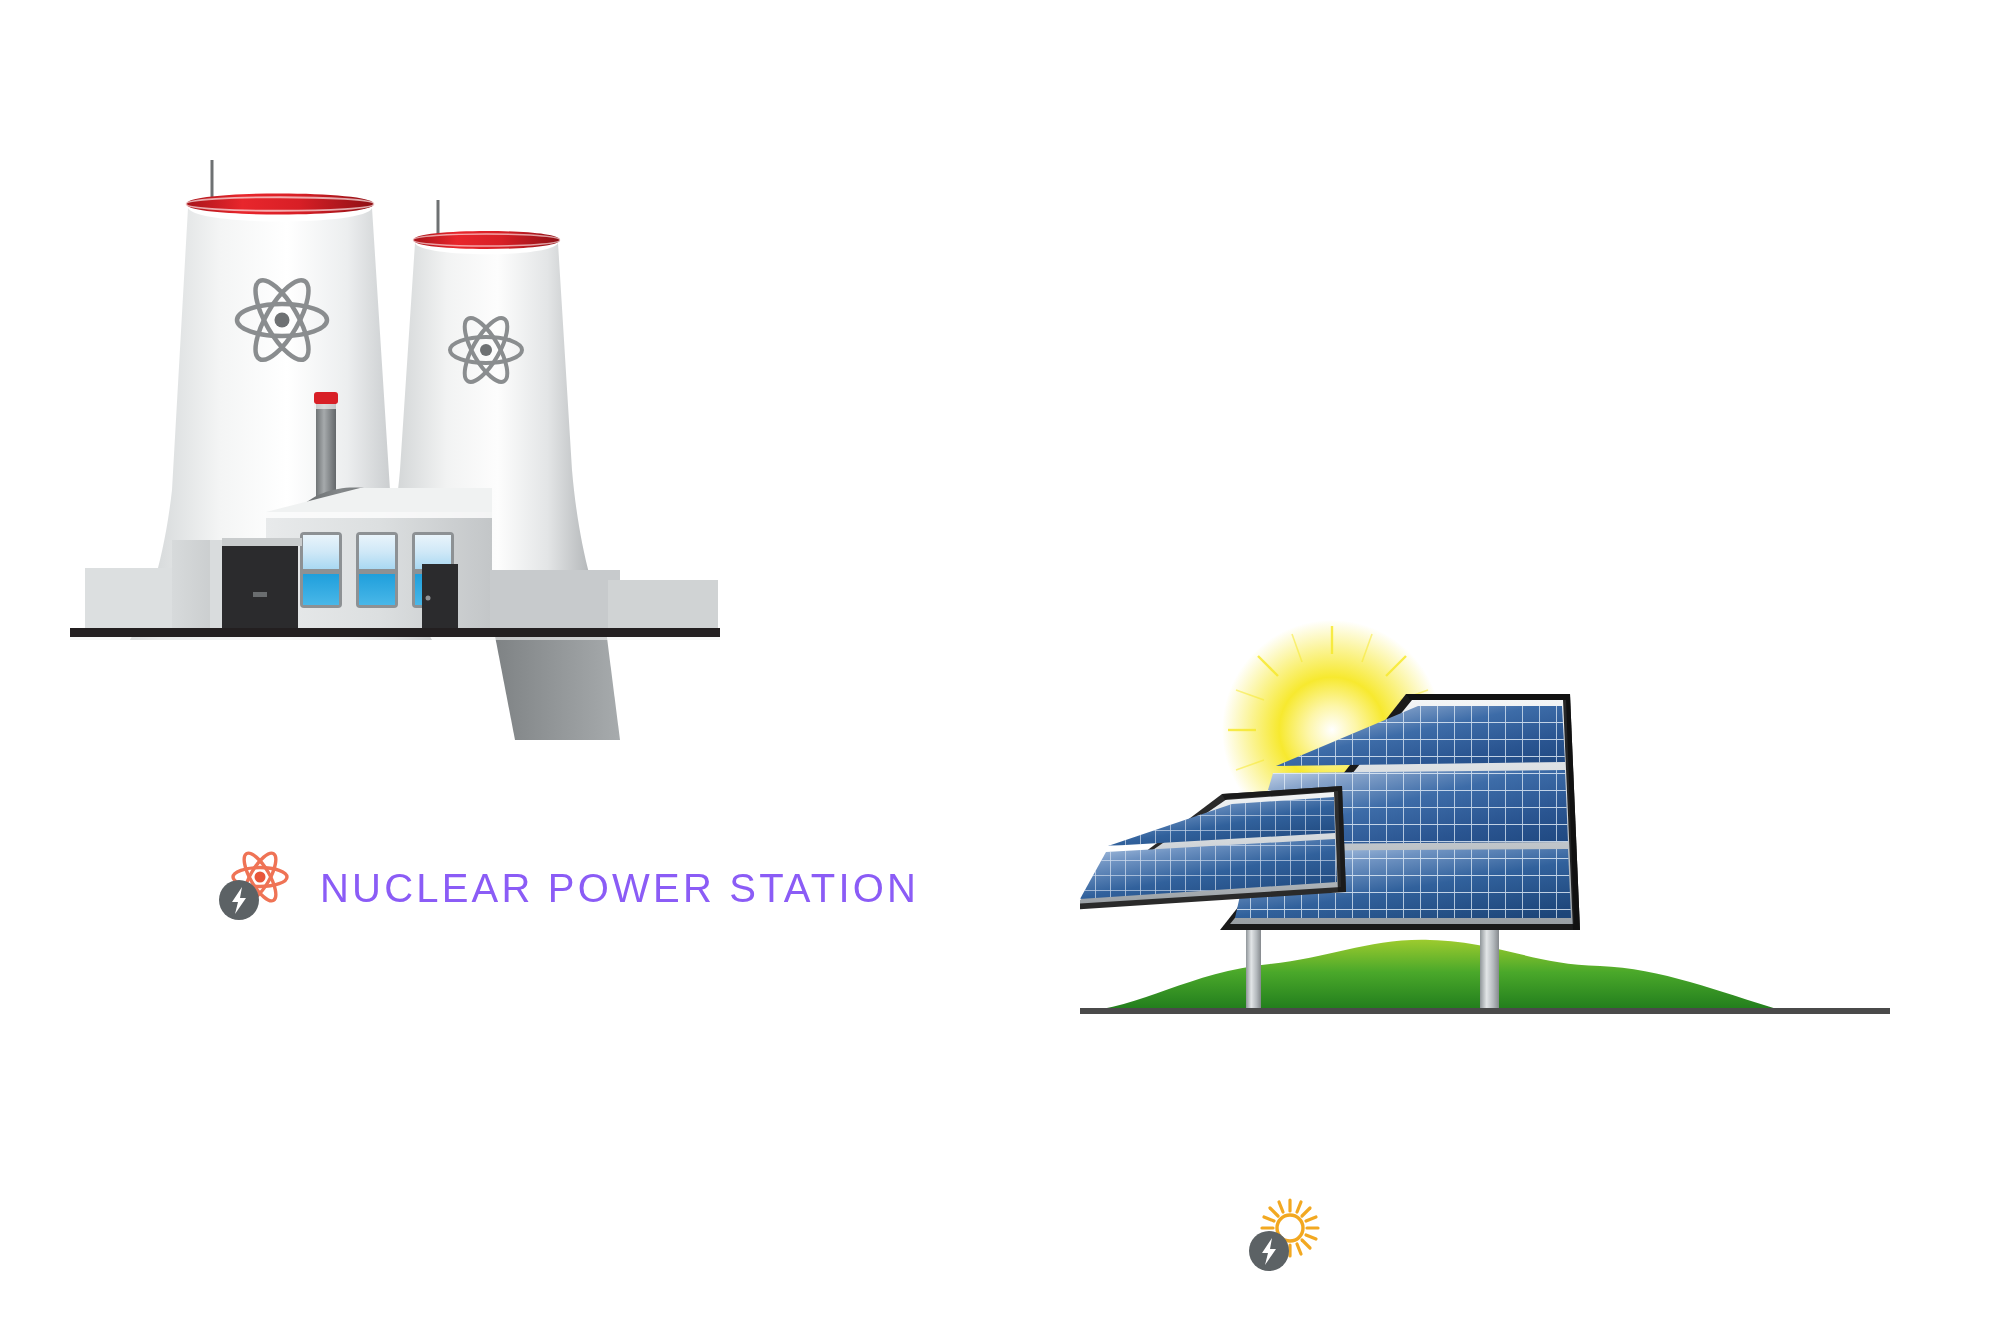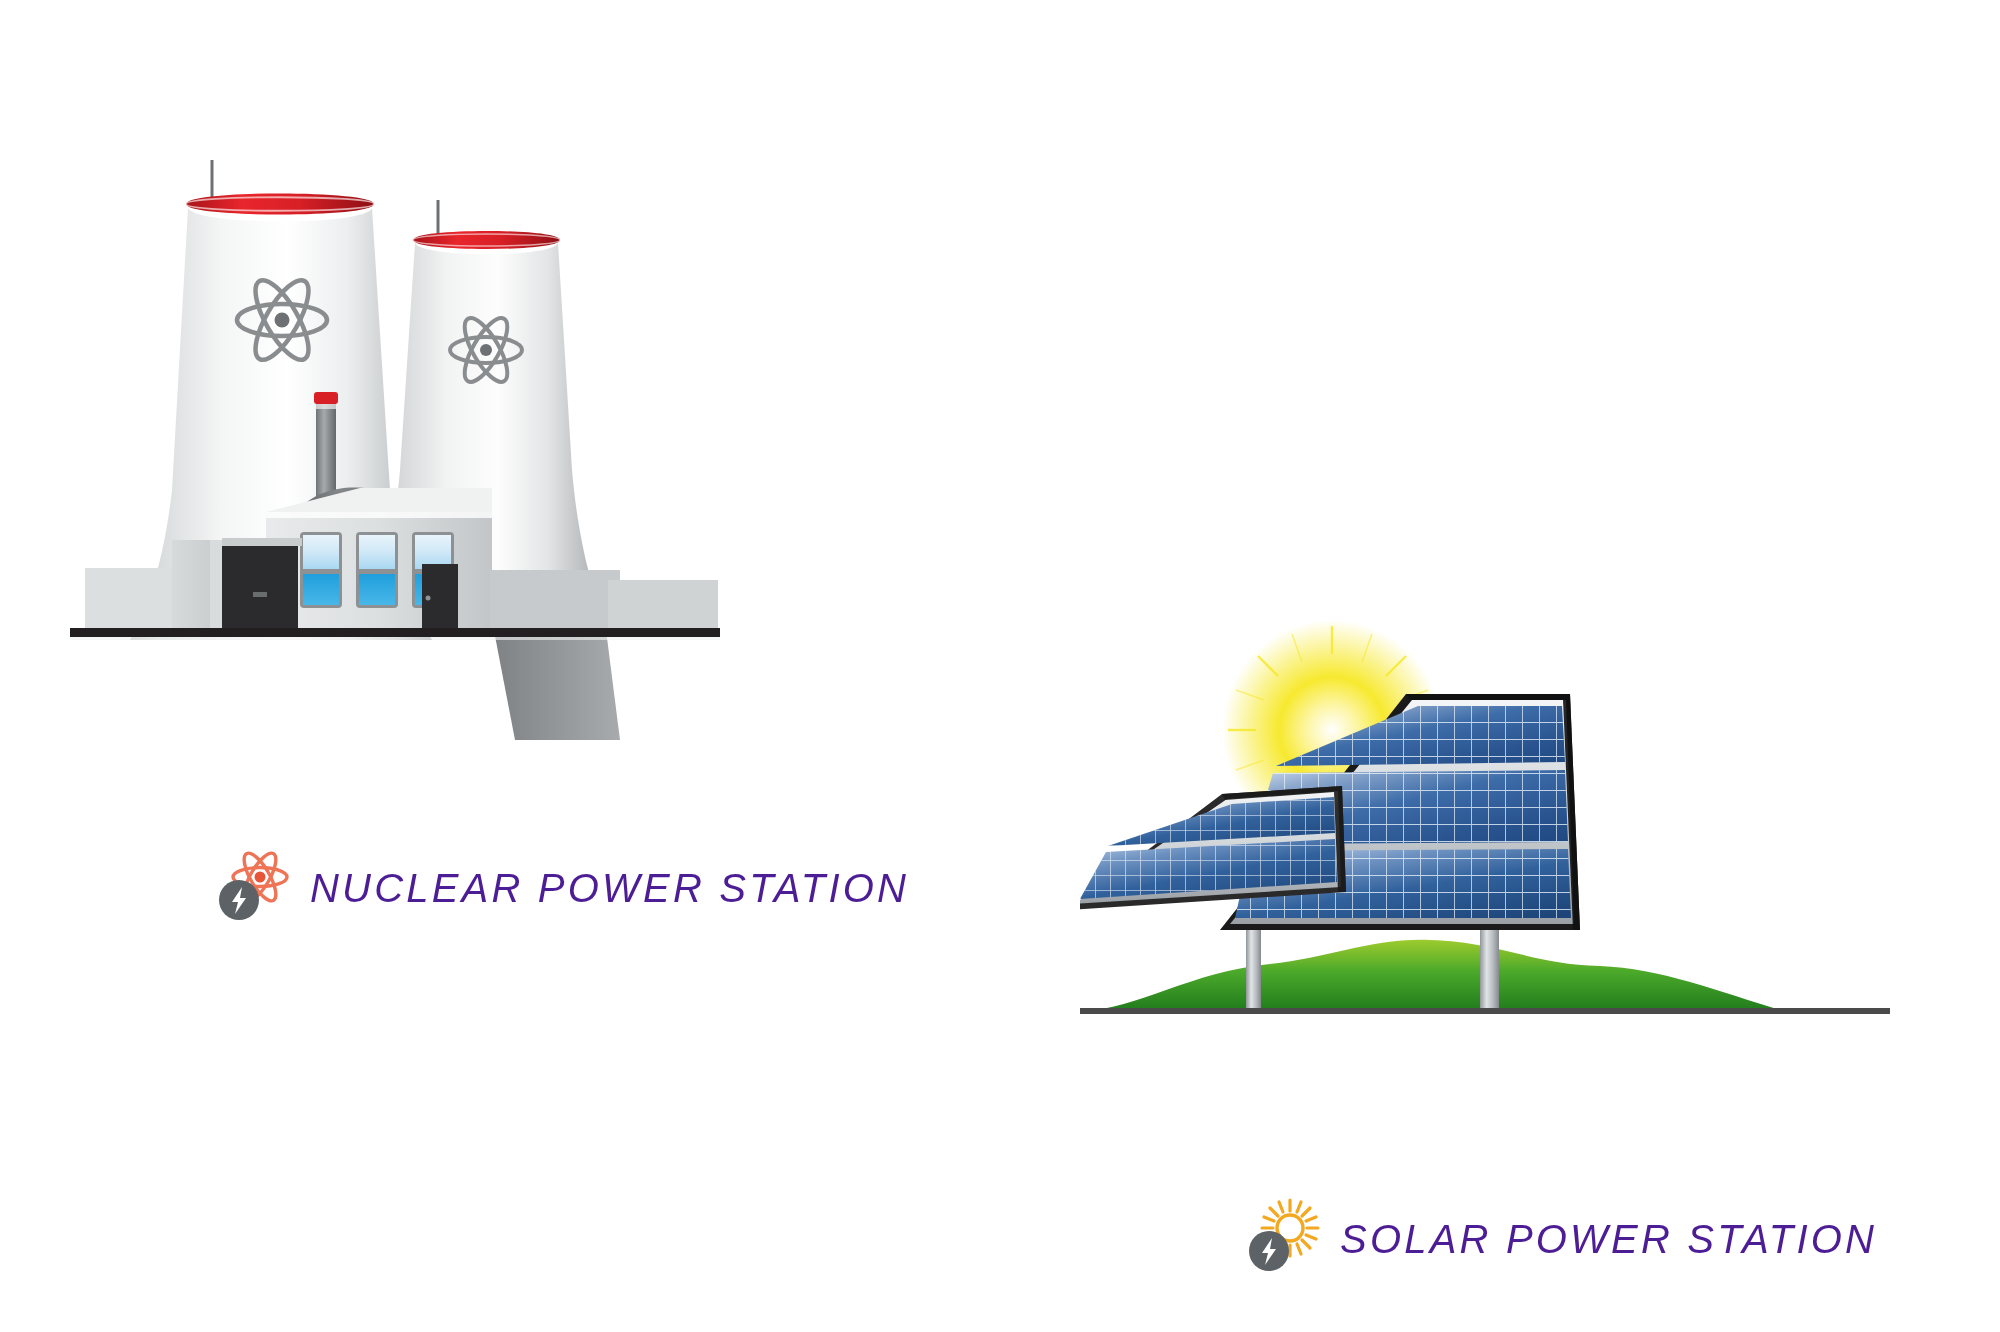--- a/index.html
+++ b/index.html
@@ -6,22 +6,22 @@
   body{width:2000px;height:1332px;overflow:hidden;
        font-family:"Liberation Sans","DejaVu Sans",sans-serif;}
   #stage{position:relative;width:2000px;height:1332px;background:#ffffff;}
 
   .illu{position:absolute;}
 
   
   .label-row{position:absolute;display:flex;align-items:center;}
   .label-icon{position:relative;width:86px;height:86px;flex:0 0 86px;}
   .label-text{
-    font-size:40px;letter-spacing:3.2px;color:#4c1d95;
-    font-weight:400;white-space:nowrap;margin-left:12px;font-style:italic;
+    font-size:40px;letter-spacing:3.2px;color:#8b5cf6;
+    font-weight:400;white-space:nowrap;margin-left:22px;
   }
   #nuclear-label{left:212px;top:845px;}
   #solar-label{left:1242px;top:1196px;}
 </style>
 </head>
 <body>
 
 <div id="stage">
 
   <svg class="illu" style="left:60px;top:140px;" width="700" height="690" viewBox="0 0 700 690">
@@ -327,16 +327,15 @@
             <line x1="26" y1="11" x2="16" y2="7"></line>
           </g>
           <circle cx="0" cy="0" r="13" fill="#ffffff" stroke="#f2a821" stroke-width="3.4"></circle>
         </g>
         <g>
           <circle cx="27" cy="55" r="20" fill="#5c6265"></circle>
           <path d="M30,42 L20,57 L26,57 L23,69 L34,53 L28,53 Z" fill="#ffffff"></path>
         </g>
       </svg>
     </div>
-    <div class="label-text">SOLAR POWER STATION</div>
   </div>
 
 </div>
 
 </body></html>

